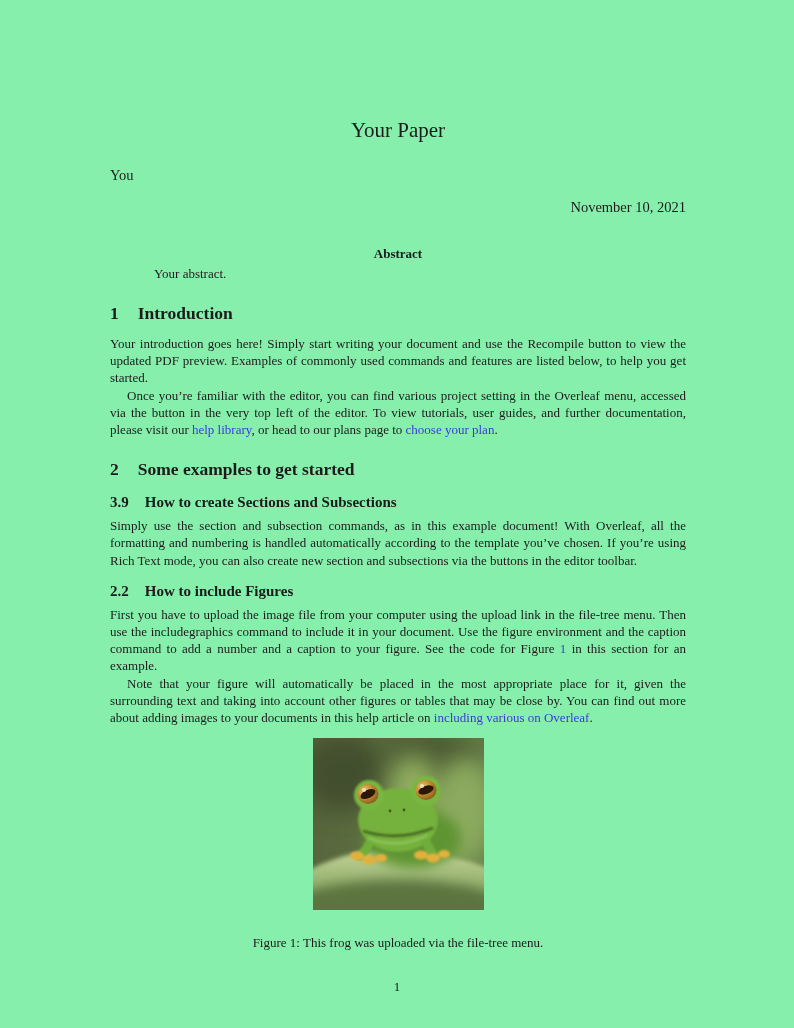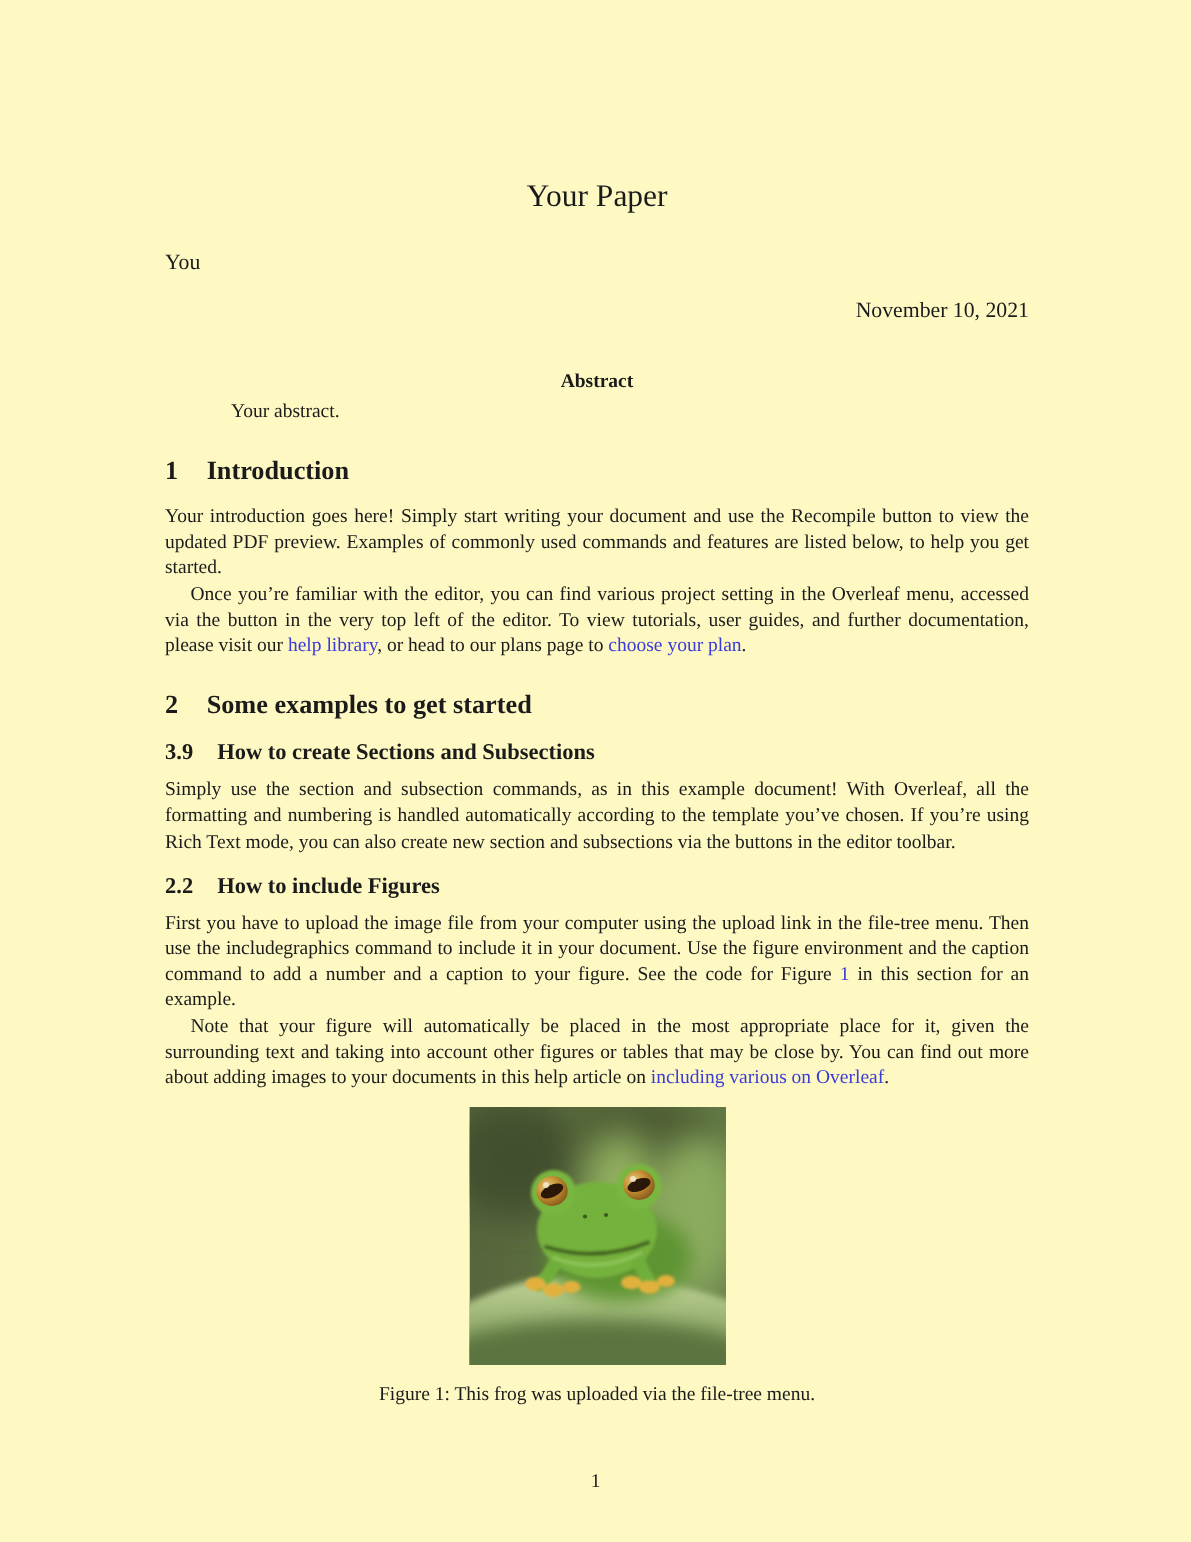--- a/index.html
+++ b/index.html
@@ -1,20 +1,20 @@
 <!DOCTYPE html>
 <html style="--link-color: #3b3bd8;"><head>
 <meta charset="utf-8">
 <style>
   html, body { margin: 0; padding: 0; background: #ffffff; }
   .page {
     position: relative;
     width: 794px;
     height: 1028px;
-    background: #fef9c3;
+    background: #86efac;
     font-family: "Liberation Serif", "DejaVu Serif", serif;
     color: #1b1b1b;
     overflow: hidden;
   }
   .content {
     position: absolute;
     left: 110px;
     top: 0;
     width: 576px;
   }
@@ -50,21 +50,21 @@
     line-height: 17.2px;
     text-align: justify;
   }
   p.body-par.after-head { margin-top: 11px; }
   p.body-par.after-subhead { margin-top: 6px; }
   p.body-par.indent { text-indent: 17px; }
   .doc-link { color: var(--link-color, #3b3bd8); cursor: pointer; }
   figure.fig { margin: 12px 0 0 0; text-align: center; }
   figure.fig svg { display: inline-block; vertical-align: top; }
   .caption {
-    margin-top: 10px;
+    margin-top: 24px;
     text-align: center;
     font-size: 13px;
     line-height: 17px;
   }
   .page-number {
     position: absolute;
     left: 0; right: 0;
     top: 979px;
     text-align: center;
     font-size: 13px;

